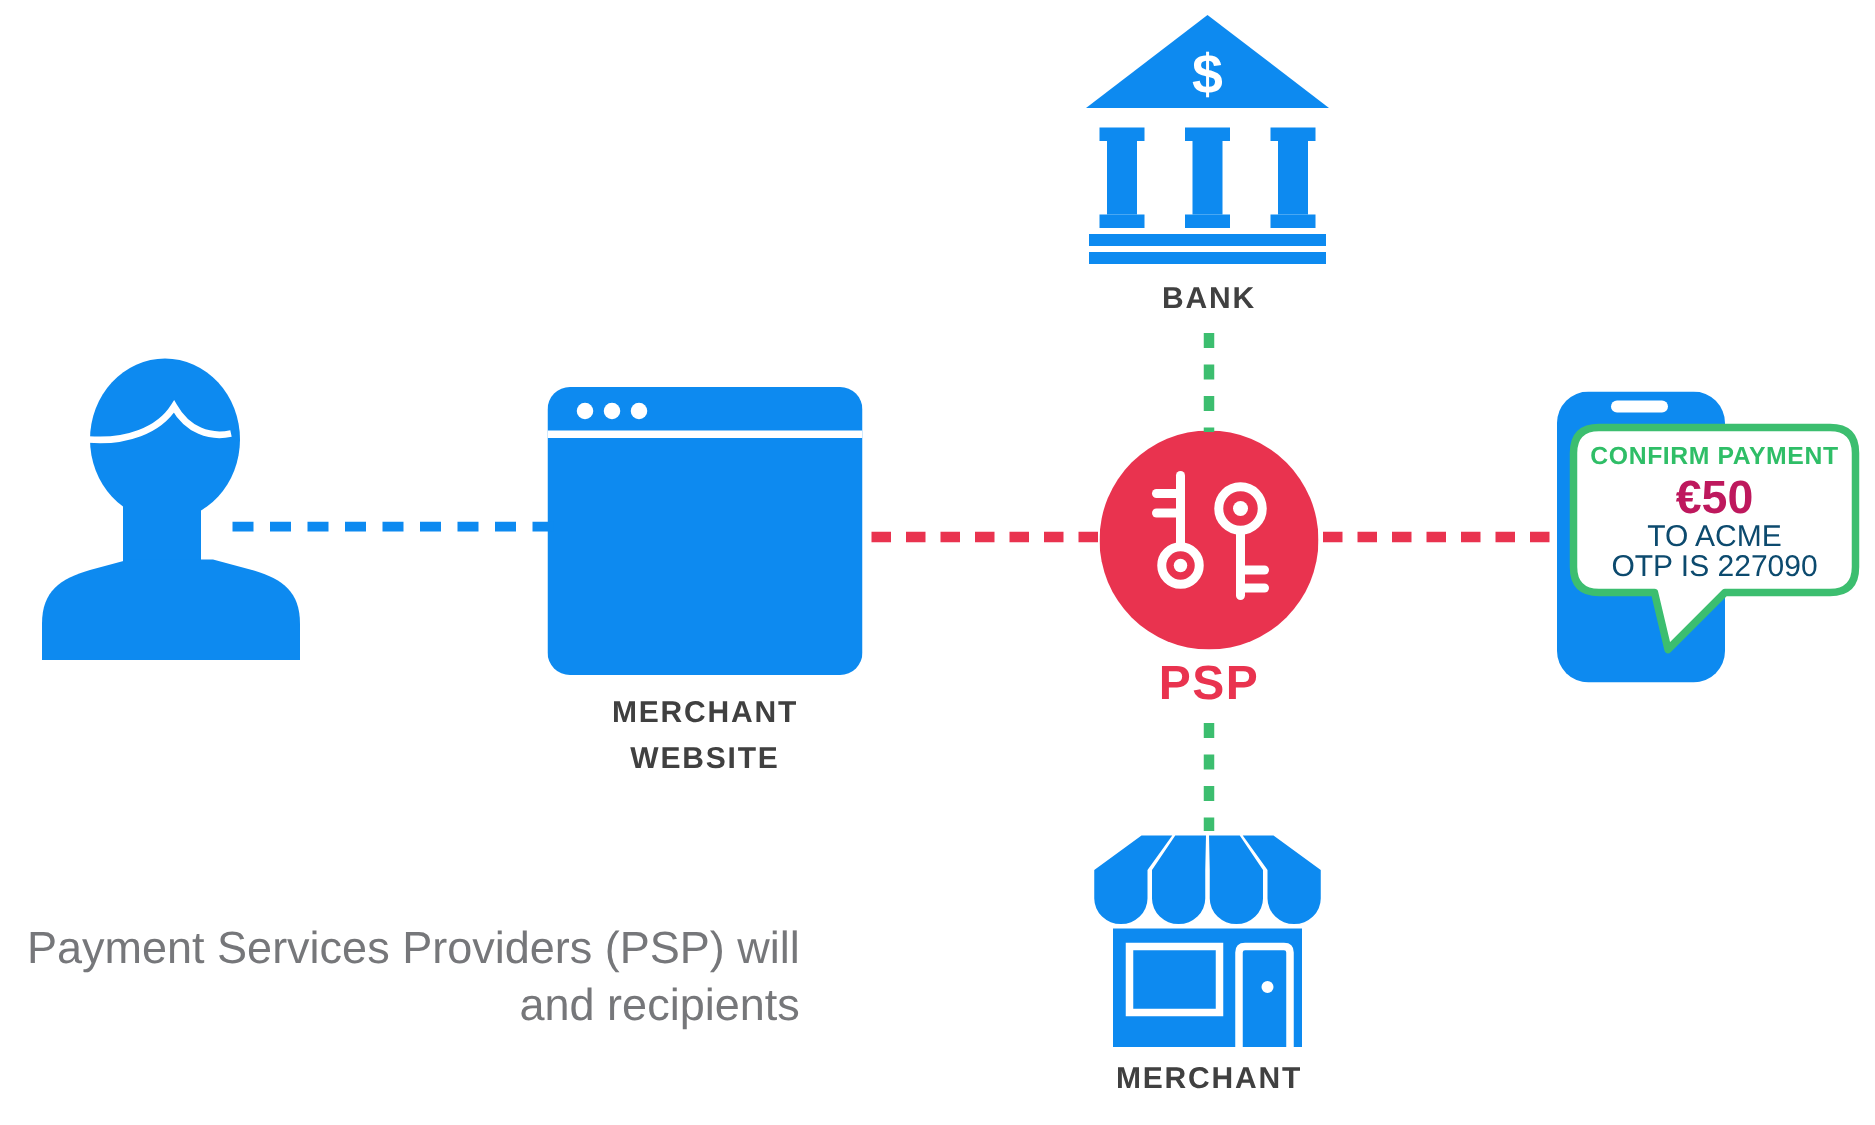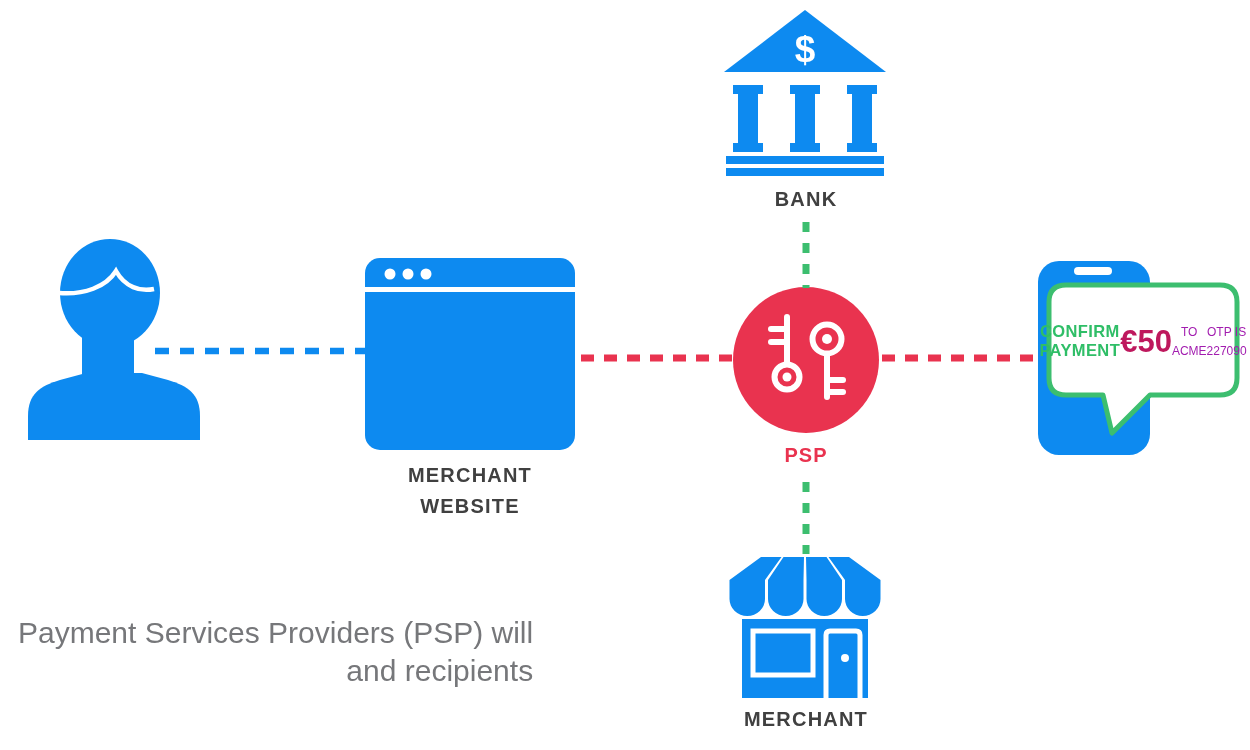--- a/index.html
+++ b/index.html
@@ -5,29 +5,29 @@
   html,body{margin:0;padding:0;background:#ffffff;}
   .stage{
     position:relative;width:1250px;height:750px;background:#ffffff;overflow:hidden;
     font-family:"Liberation Sans", sans-serif;
   }
   .abs{position:absolute;}
   .node-label{
     position:absolute;text-align:center;font-weight:bold;
     color:#404040;font-size:20px;letter-spacing:1.2px;line-height:31px;
   }
-  .psp-label{color:#e9334f;font-size:20px;letter-spacing:1px;}
+  .psp-label{color:#e9334f;font-size:32px;letter-spacing:1px;}
   .bubble-text{
     position:absolute;left:1049px;top:285px;width:188px;height:110px;
-    display:flex;flex-direction:row;align-items:center;justify-content:center;
+    display:flex;flex-direction:column;align-items:center;justify-content:center;
     text-align:center;padding-top:2px;box-sizing:border-box;
   }
   .bubble-title{color:#2fbe67;font-weight:bold;font-size:16.5px;letter-spacing:0.4px;}
   .bubble-amount{color:#be185d;font-weight:bold;font-size:31px;line-height:33px;margin-top:1px;}
-  .bubble-line{color:#a21caf;font-size:12px;line-height:19px;margin-top:1px;}
+  .bubble-line{color:#0c4a6e;font-size:20px;line-height:19px;margin-top:1px;}
   .caption{
     position:absolute;left:18px;top:614px;color:#76777a;font-size:30px;line-height:37.5px;
   }
   .caption span{display:block;text-align:right;}
   svg text{font-family:"Liberation Sans", sans-serif;}
 </style>
 </head>
 <body>
 
 <div class="stage">

